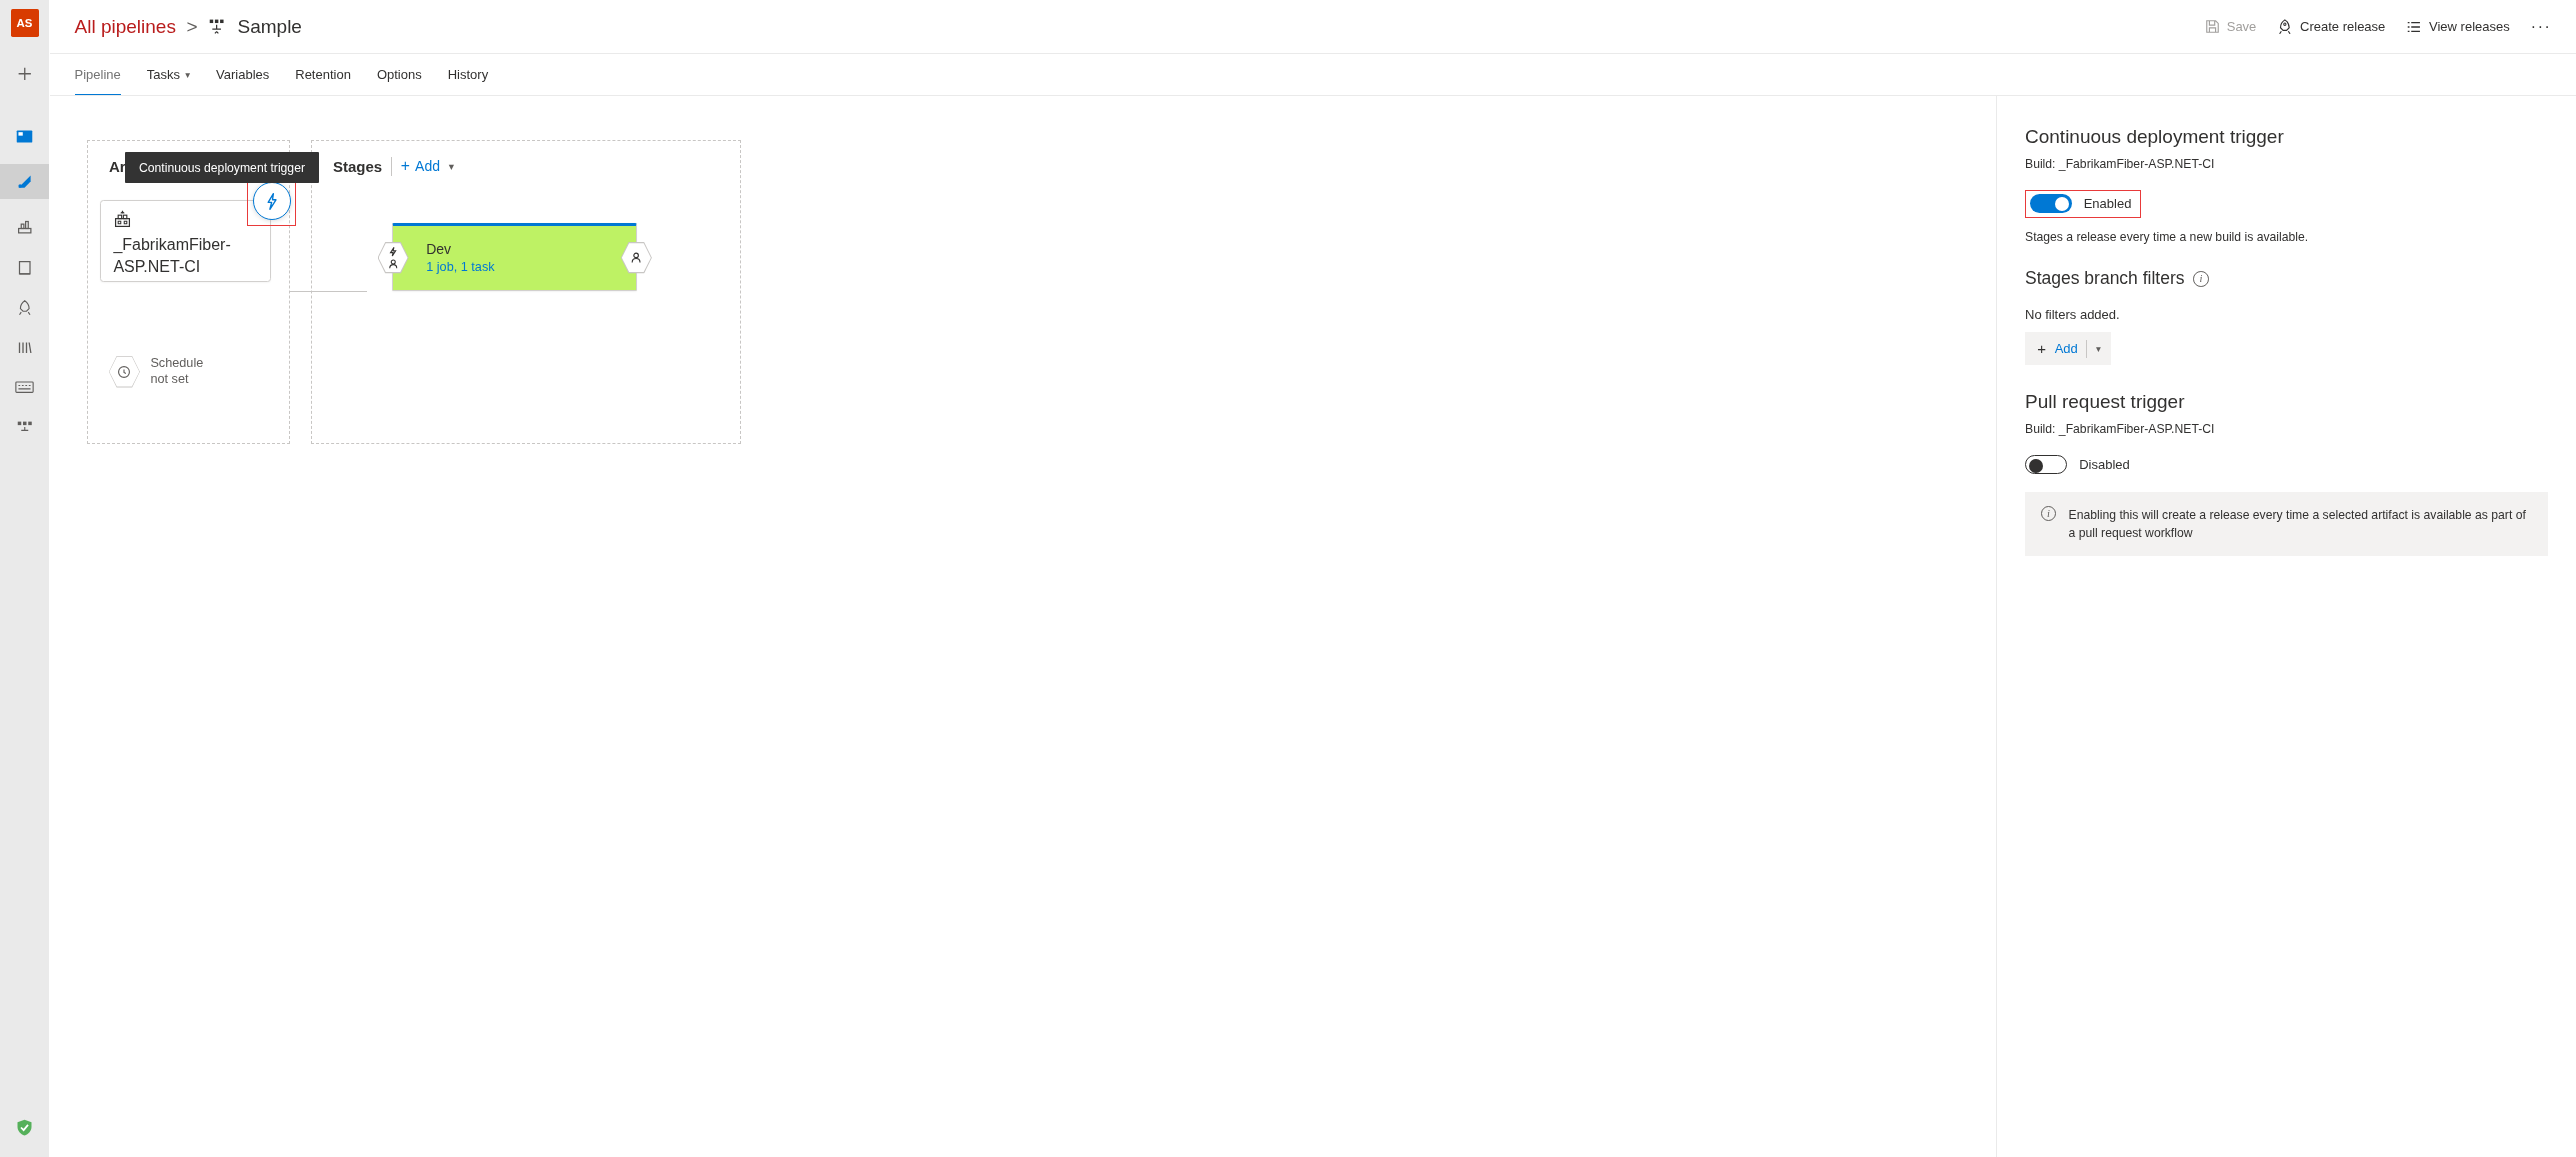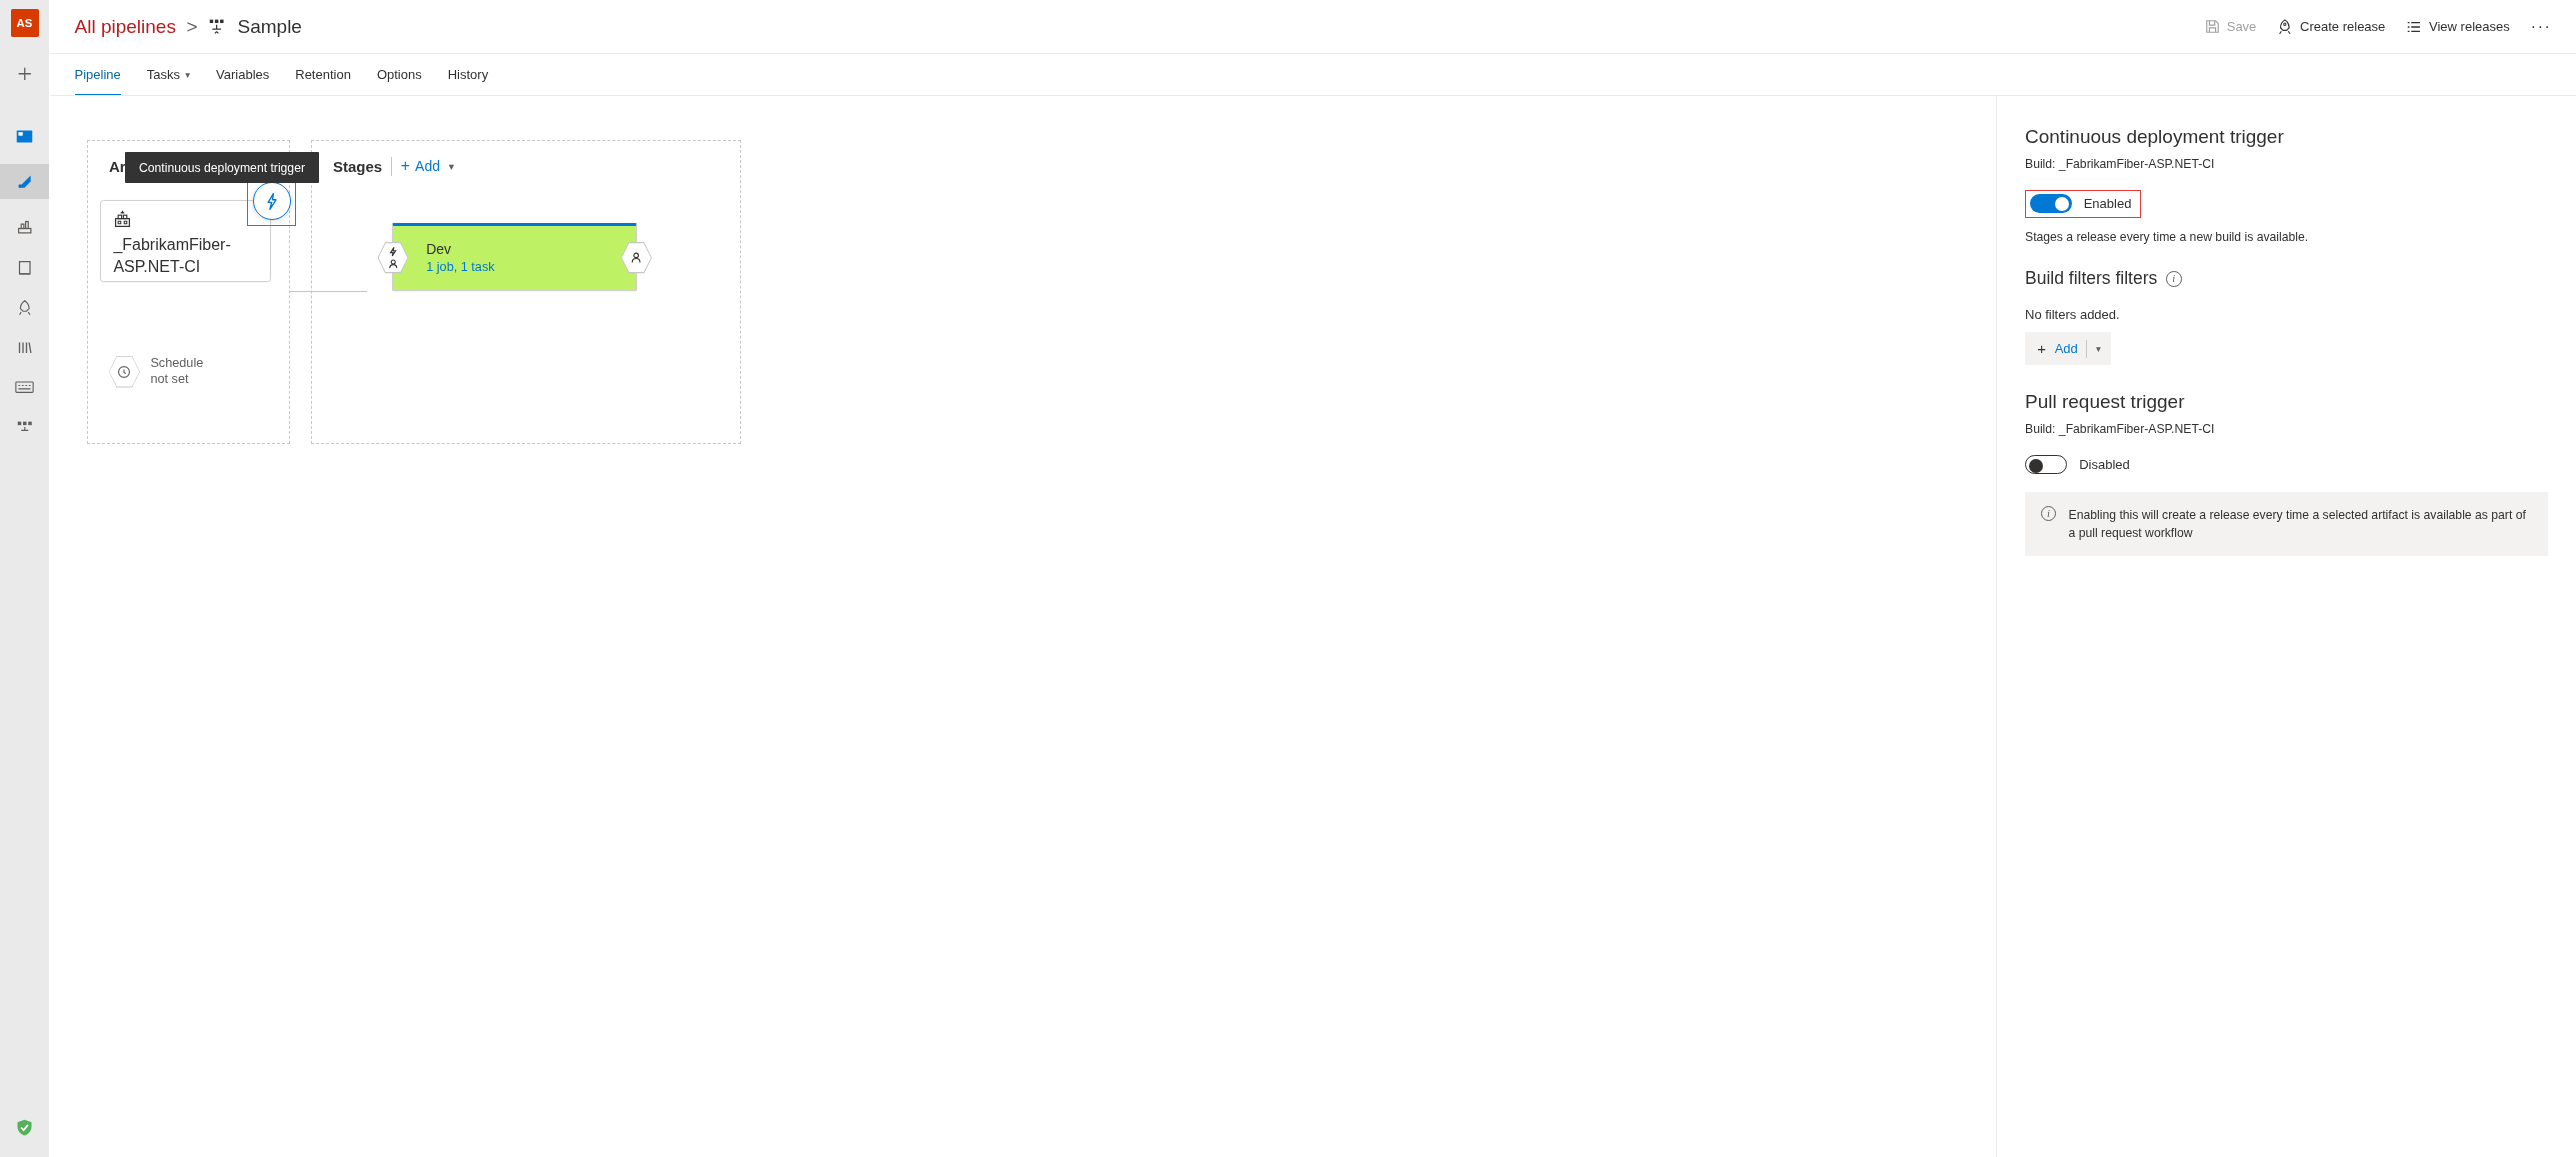--- a/index.html
+++ b/index.html
@@ -17,21 +17,21 @@
 .breadcrumb a { color: #b91c1c; text-decoration: none; cursor:pointer; }
 .breadcrumb .sep { color: #605e5c; }
 .breadcrumb .pipe-icon { width: 19px; height: 19px; display: inline-flex; align-items:center; justify-content:center; color:#323130; }
 .breadcrumb .name { color: #323130; }
 .top-actions { margin-left: auto; display: flex; align-items: center; gap: 21px; font-size: 13px; }
 .top-actions .act { display: flex; align-items: center; gap: 7px; color: #323130; cursor: pointer; }
 .top-actions .act.disabled { color: #a19f9d; cursor: default; }
 .top-actions .more { font-size: 15.7px; letter-spacing: 1.7px; color: #323130; cursor:pointer; }
 .tabbar { height: 42px; border-bottom: 0.9px solid #eaeaea; display: flex; align-items: stretch; padding: 0 24.5px; gap: 26px; }
 .tabbar .tab { display: flex; align-items: center; font-size: 13px; color: #323130; cursor: pointer; border-bottom: 1.7px solid transparent; }
-.tabbar .tab.active { color: #0369a1; border-bottom-color: #0078d4; font-weight:400; }
+.tabbar .tab.active { color: #737373; border-bottom-color: #0078d4; font-weight:400; }
 .tabbar .chev { margin-left: 5.2px; font-size: 9.6px; color:#605e5c; }
 .content { flex: 1; display: flex; overflow: hidden; }
 .canvas { flex: 1; padding: 44px 26px 26px 37px; display: flex; gap: 21px; align-items: flex-start; position: relative; }
 .box { border: 1.3px dashed #c8c6c4; padding: 15.7px 12.2px 15.7px 12.2px; position: relative; }
 .artifacts-box { width: 203px; height: 304px; }
 .stages-box { width: 430px; height: 304px; }
 .box-head { display: flex; align-items: center; gap: 8.7px; margin-bottom: 24.5px; padding: 0 8.7px; }
 .box-title { font-size: 15px; font-weight: 600; }
 .vline { width: 1.3px; height: 19px; background: #c8c6c4; }
 .add-link { color: #0078d4; font-size: 14px; display: inline-flex; align-items: center; gap: 5.2px; cursor: pointer; }
@@ -292,21 +292,21 @@
         <div class="sub">Build: _FabrikamFiber-ASP.NET-CI</div>
         <div class="toggle-row highlighted">
           <div class="toggle on">
               <div class="knob"></div>
             </div>
           <div class="toggle-label">Enabled</div>
         </div>
         <div class="desc">Stages a release every time a new build is available.</div>
 
         <h3>
-            <span>Build filters filters</span>
+            <span>Stages branch filters</span>
             <span class="info-circle">i</span>
           </h3>
         <div class="nofilters">No filters added.</div>
         <div class="add-btn">
           <span class="plus" style="color:#323130;font-size:15px">+</span>
           <span class="lbl">Add</span>
           <span class="split"></span>
           <span class="chev">▾</span>
         </div>
 

